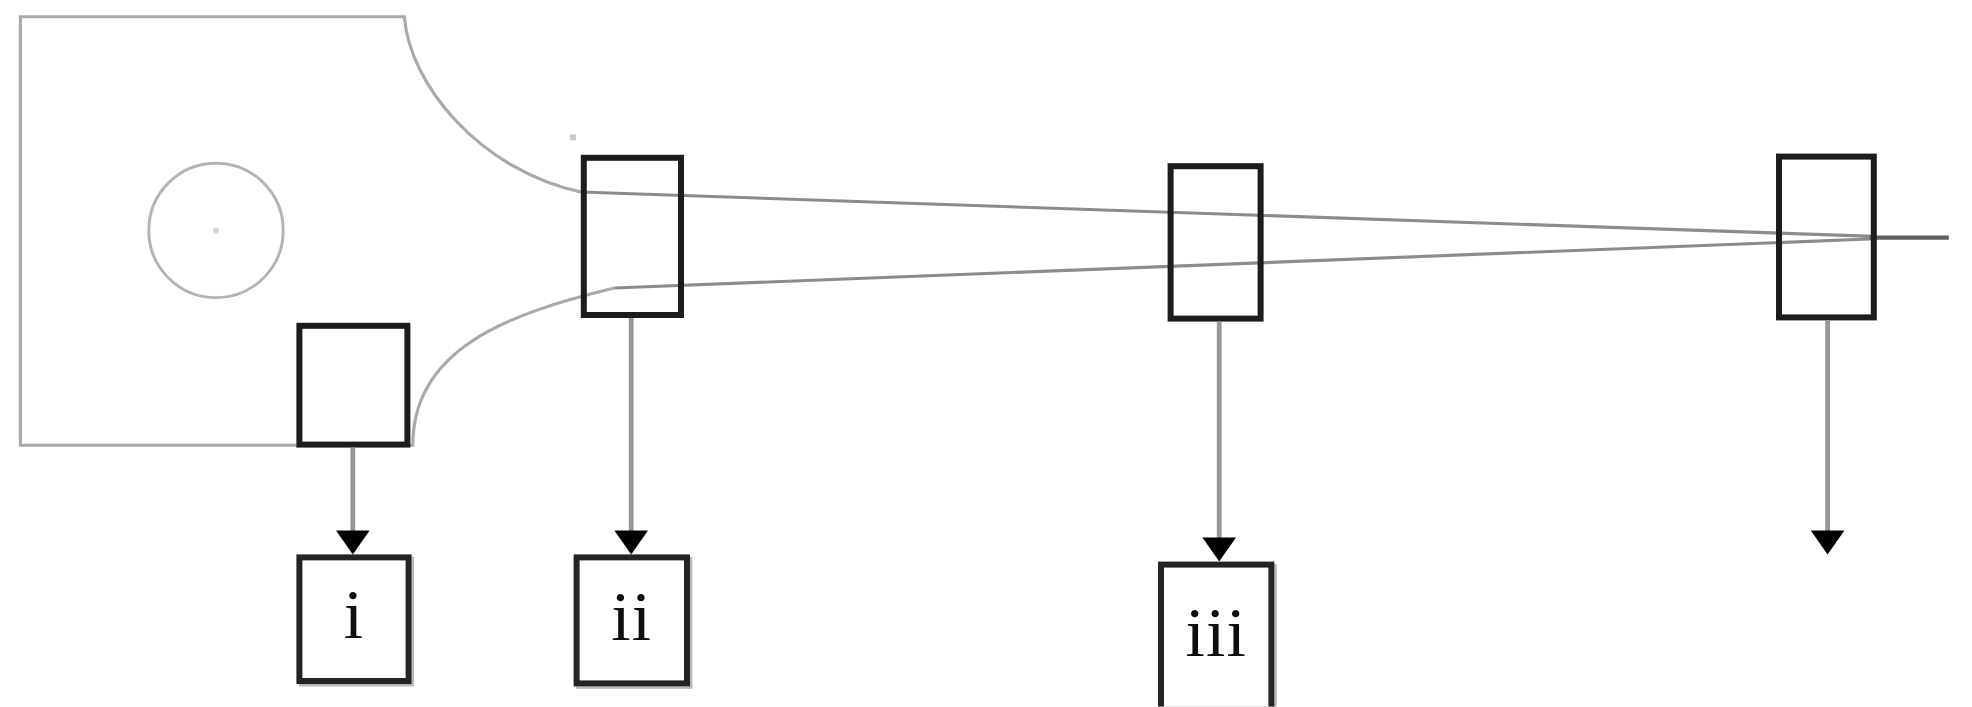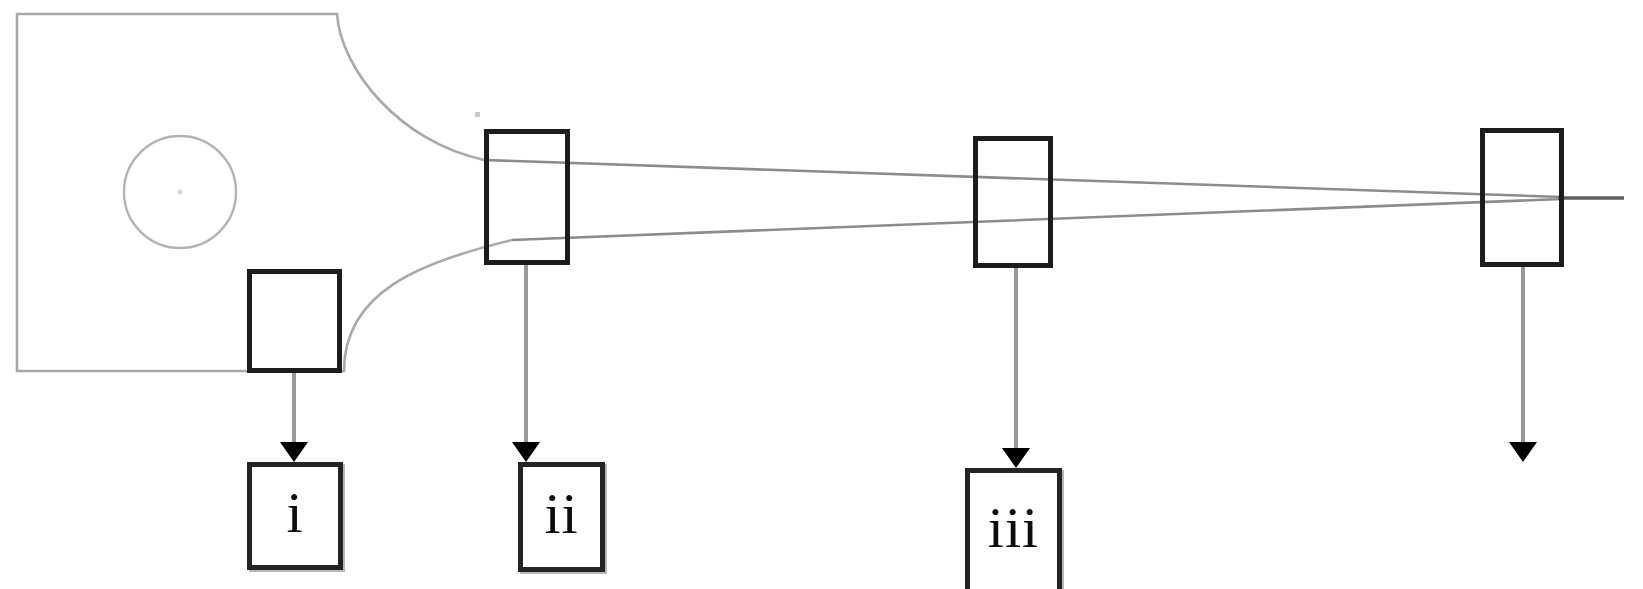--- a/index.html
+++ b/index.html
@@ -64,21 +64,21 @@
     position: absolute;
     box-sizing: border-box;
     border: 5px solid var(--label-box-stroke);
     background: #ffffff;
     box-shadow: 2px 2px 0 0 rgba(125,125,125,0.55);
     display: flex;
     align-items: center;
     justify-content: center;
   }
   .box-i   { left: 247px;  top: 462px; width: 96px; height: 108px; }
-  .box-ii  { left: 478px;  top: 462px; width: 87px; height: 110px; margin-left: 40px; }
+  .box-ii  { left: 478px;  top: 462px; width: 97px; height: 110px; }
   .box-iii { left: 965px;  top: 468px; width: 97px; height: 126px; }
   .box-iv  { left: 1475px; top: 462px; width: 95px; height: 110px; }
 
   .label-text {
     font-size: 58px;
     line-height: 1;
     color: var(--label-text);
     padding-bottom: 6px;
     letter-spacing: 1px;
   }

